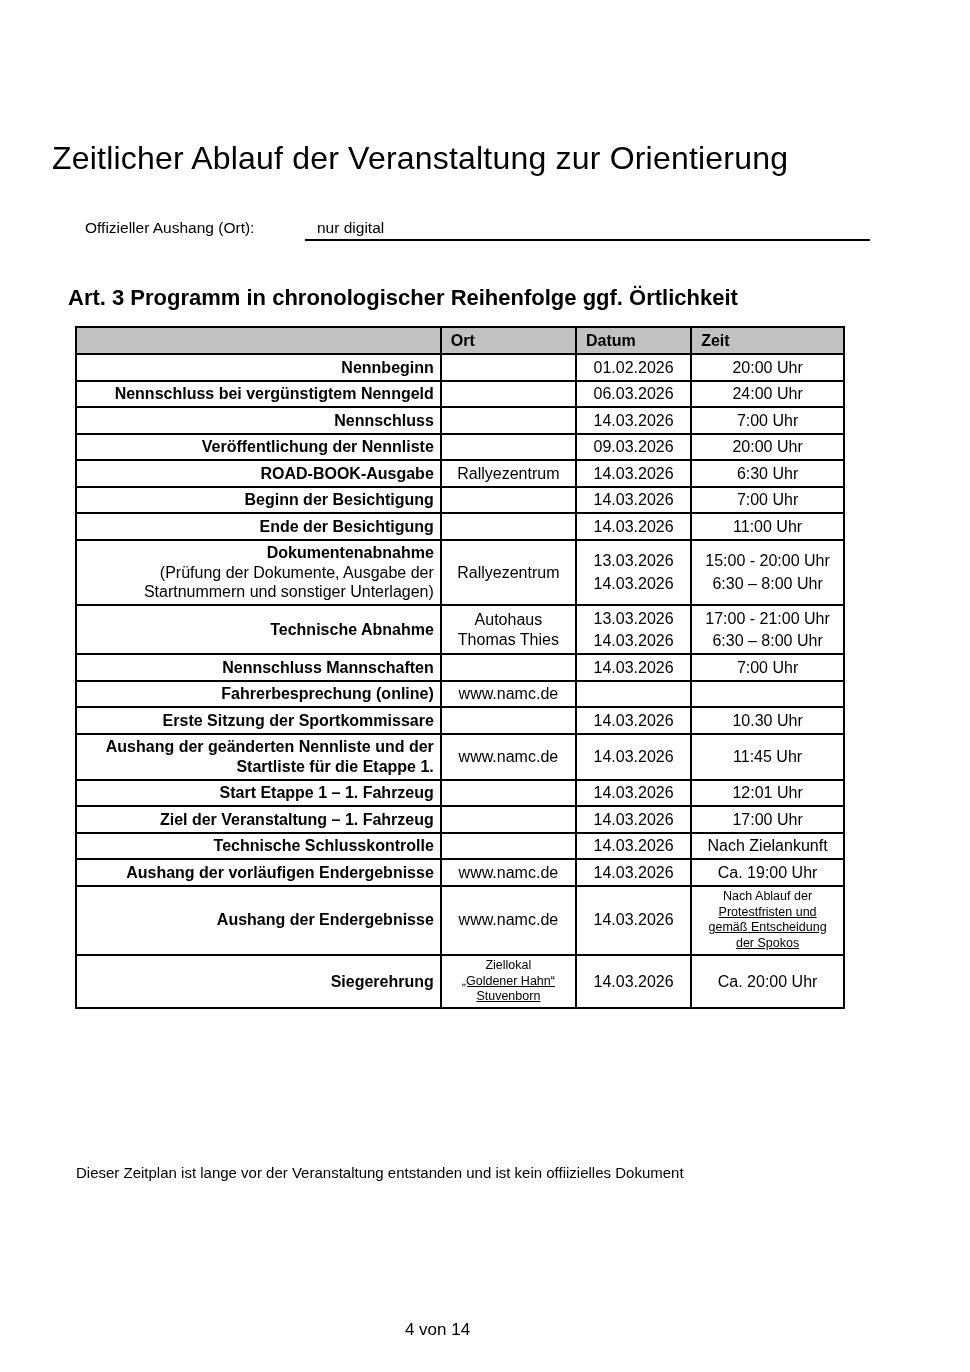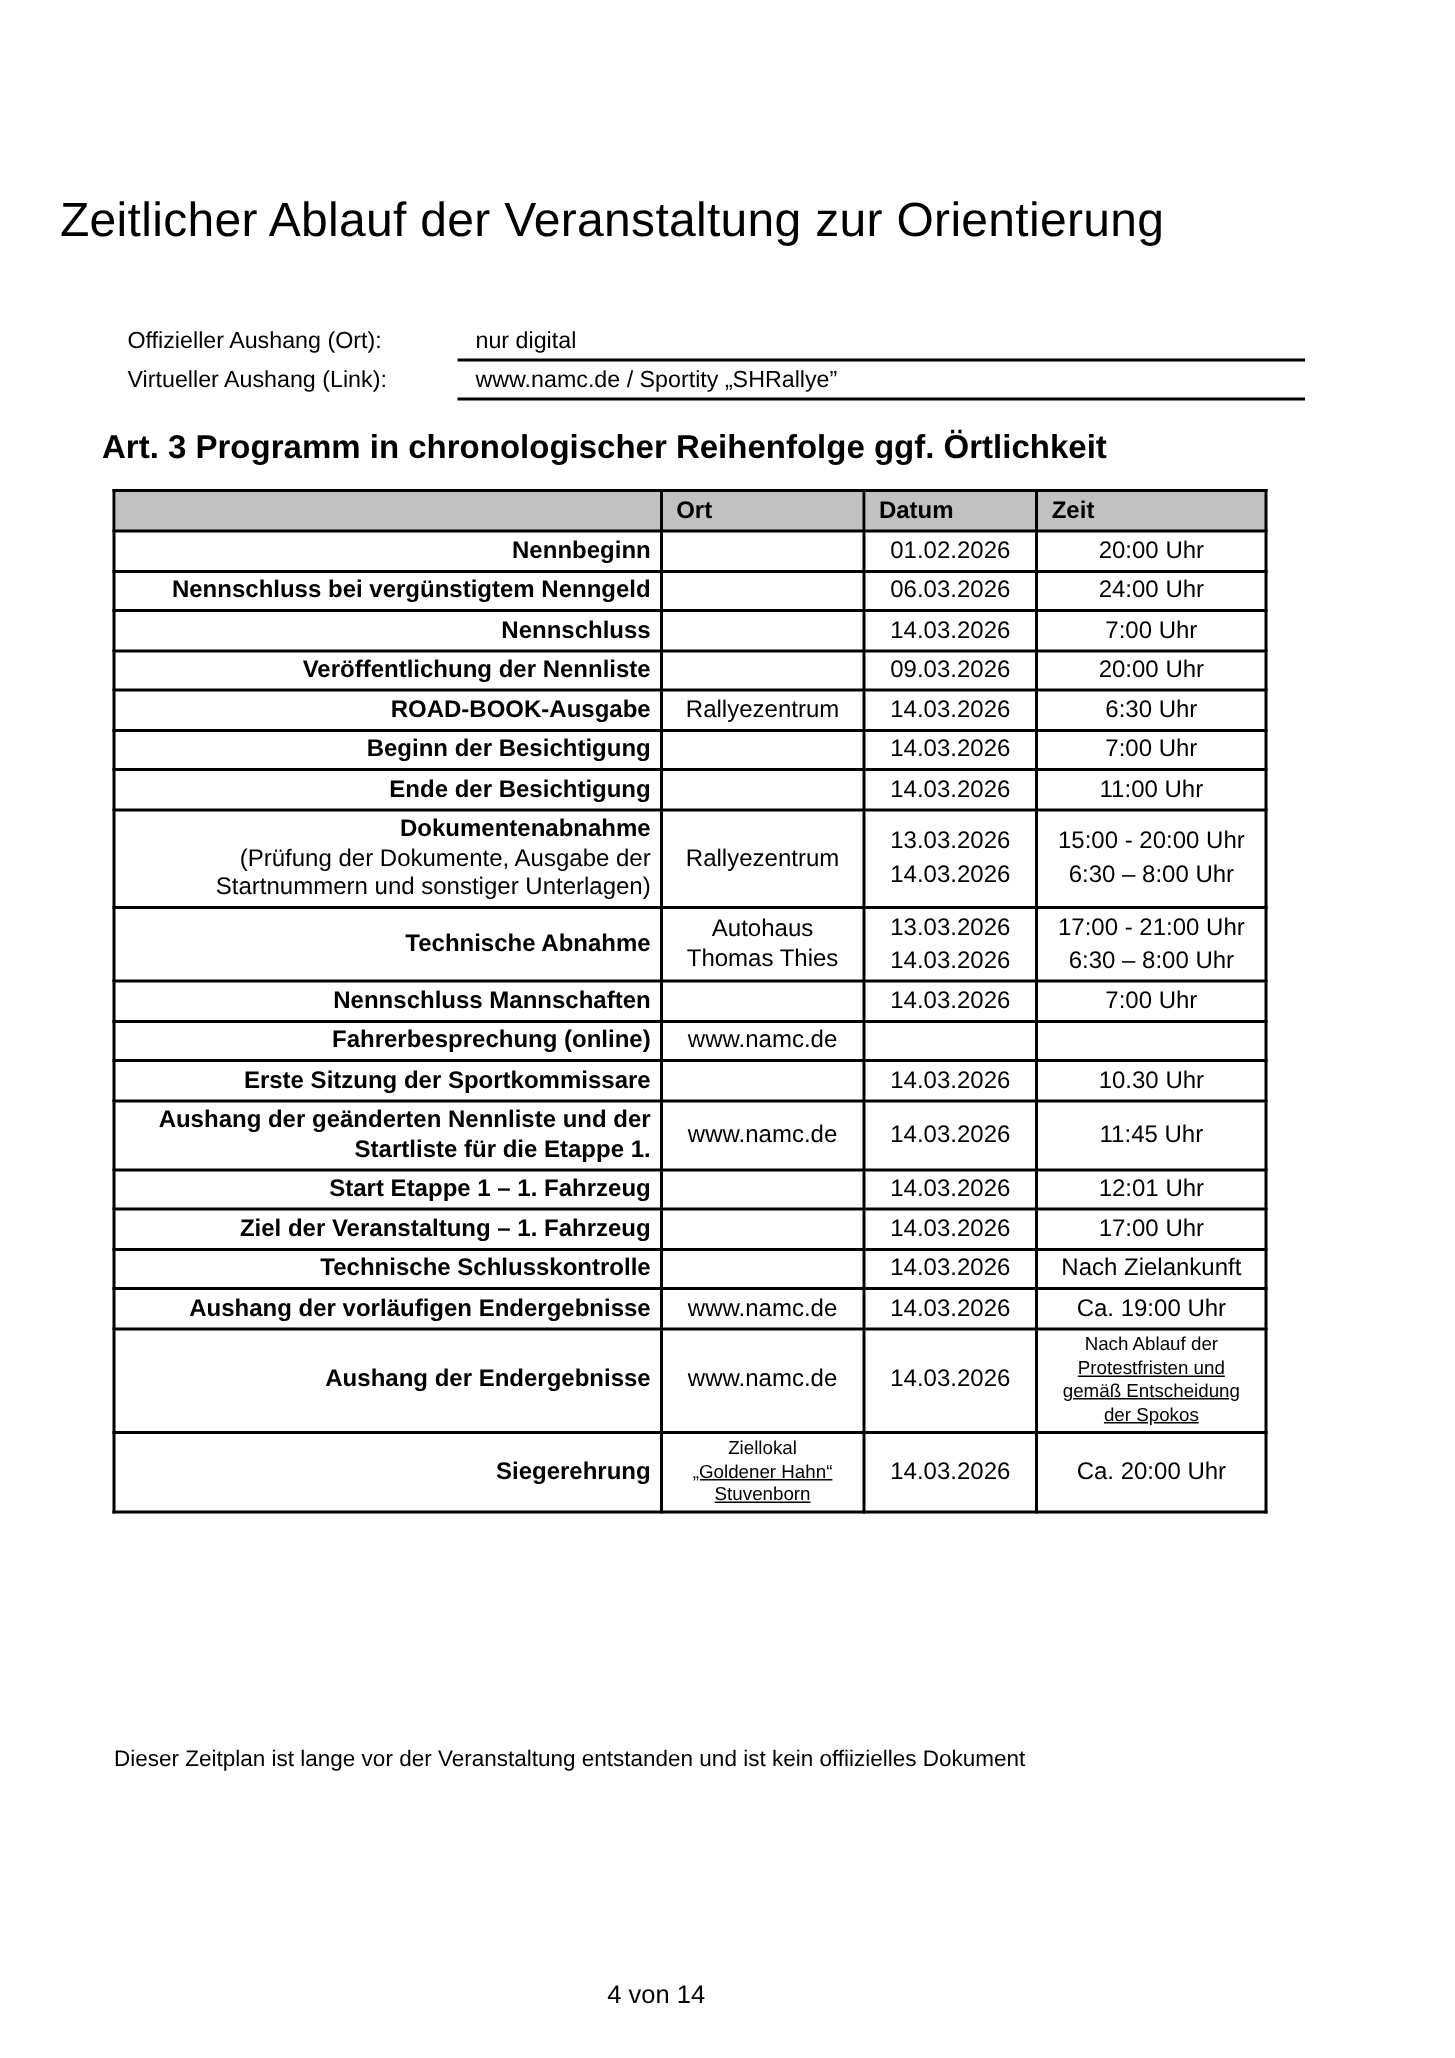--- a/index.html
+++ b/index.html
@@ -10,21 +10,21 @@
     width: 970px;
     height: 1372px;
     background: #ffffff;
     color: var(--ink);
     font-family: "Liberation Sans", sans-serif;
     overflow: hidden;
   }
   .title {
     position: absolute;
     top: 128px; left: 40px;
-    margin: 0;
+    margin: 12px;
     font-size: 32px;
     font-weight: 400;
     white-space: nowrap;
     letter-spacing: 0.2px;
   }
   .aushang {
     position: absolute;
     top: 216px; left: 85px;
     width: 785px;
   }
@@ -97,24 +97,20 @@
 <body>
 
 <div class="page">
 
   <h1 class="title">Zeitlicher Ablauf der Veranstaltung zur Orientierung</h1>
 
   <div class="aushang">
     <div class="aushang-row">
       <span class="aushang-label">Offizieller Aushang (Ort):</span>
       <span class="aushang-value">nur digital</span>
-    </div>
-    <div class="aushang-row">
-      <span class="aushang-label">Virtueller Aushang (Link):</span>
-      <span class="aushang-value">www.namc.de / Sportity „SHRallye”</span>
     </div>
   </div>
 
   <h2 class="section-heading">Art. 3 Programm in chronologischer Reihenfolge ggf. Örtlichkeit</h2>
 
   <table class="schedule">
     <colgroup>
       <col style="width:47.5%">
       <col style="width:17.6%">
       <col style="width:15.0%">

